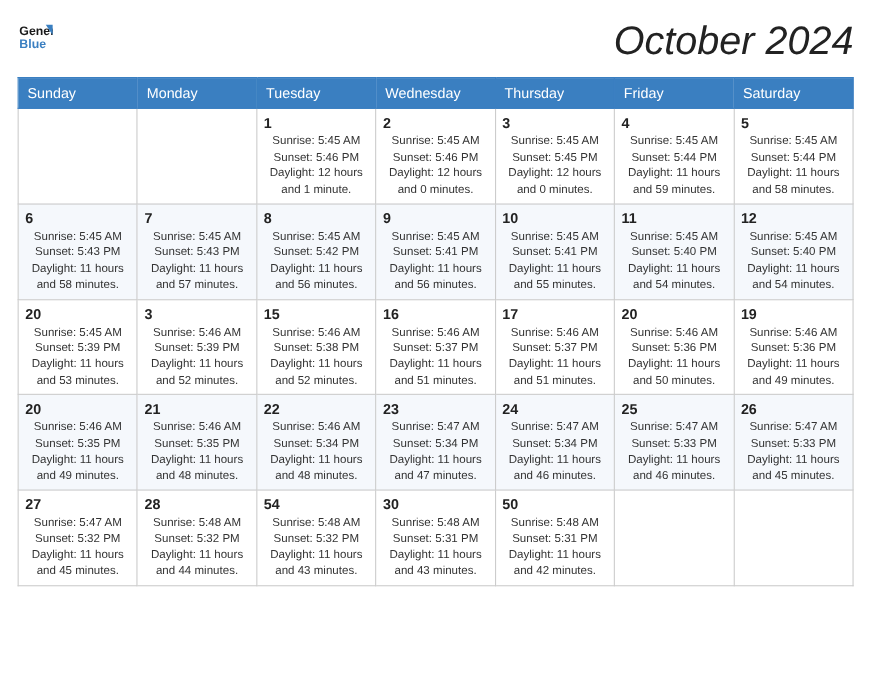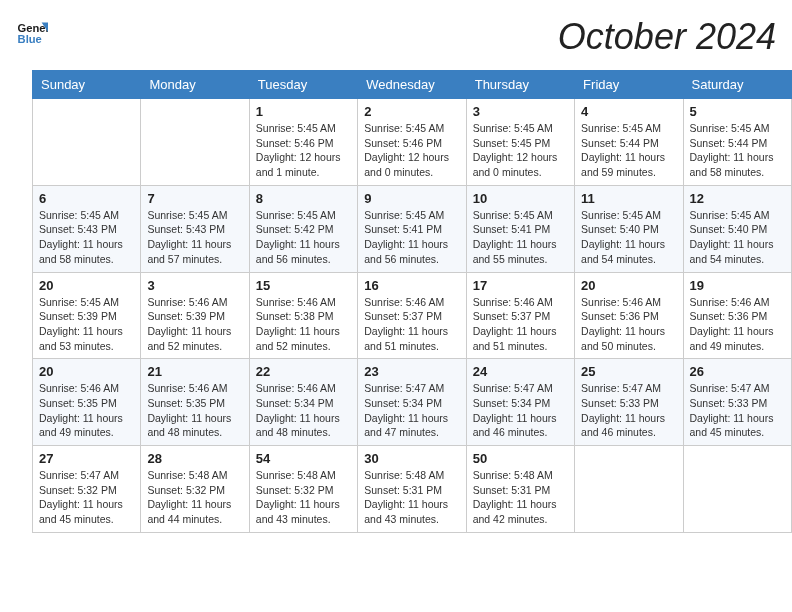--- a/index.html
+++ b/index.html
@@ -35,21 +35,20 @@
       font-style: italic;
     }
     .subtitle {
       font-size: 15px;
       color: #444;
     }
     .calendar {
       width: 100%;
       border-collapse: collapse;
       font-size: 11px;
-      margin-left: 16px;
     }
     .calendar thead th {
       background: #3a7fc1;
       color: #fff;
       padding: 6px 8px;
       text-align: left;
       font-size: 13px;
       font-weight: normal;
       border: 1px solid #3a7fc1;
     }
@@ -70,20 +69,21 @@
       font-size: 13px;
       font-weight: bold;
       color: #222;
       display: block;
       margin-bottom: 2px;
     }
     .day-info {
       color: #333;
       font-size: 10.5px;
       line-height: 1.4;
+      text-align: center;
     }
     .empty-cell {
       background: #fff !important;
     }
   </style>
 </head>
 <body>
 
 <div class="header">
   <div class="logo">

